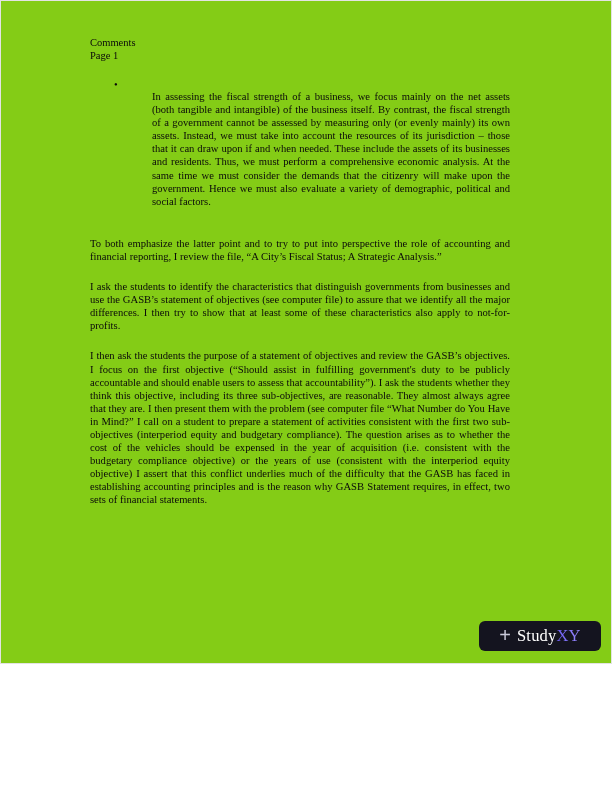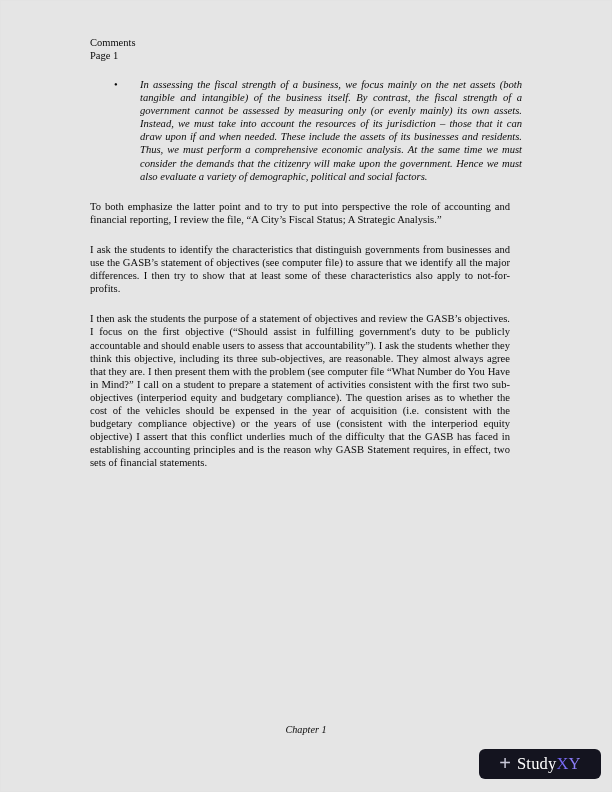--- a/index.html
+++ b/index.html
@@ -3,22 +3,22 @@
 <meta charset="utf-8">
 <style>
   html, body {
     margin: 0;
     padding: 0;
     background: #ffffff;
   }
   .page {
     position: relative;
     width: 612px;
-    height: 792px;
-    background: #e5e5e5;
+    height: 664px;
+    background: #84cc16;
     box-shadow: inset 0 0 0 1px #e3e3e3;
     font-family: "Liberation Serif", "DejaVu Serif", serif;
     color: #0a0a0a;
     overflow: hidden;
   }
   .header {
     position: absolute;
     top: 36px;
     left: 90px;
     font-size: 10.5px;
@@ -36,24 +36,23 @@
     display: flex;
     align-items: flex-start;
   }
   .bullet-glyph {
     flex: 0 0 auto;
     width: 26px;
     margin-left: 24px;
     font-size: 10.6px;
   }
   .bullet-text {
-    margin: 0;
+    margin: 12px;
     flex: 1 1 auto;
     text-align: justify;
-    font-style: italic;
   }
   .para {
     margin: 17px 12px 0 0;
     text-align: justify;
   }
   .footer {
     position: absolute;
     top: 724px;
     left: 0;
     width: 100%;

